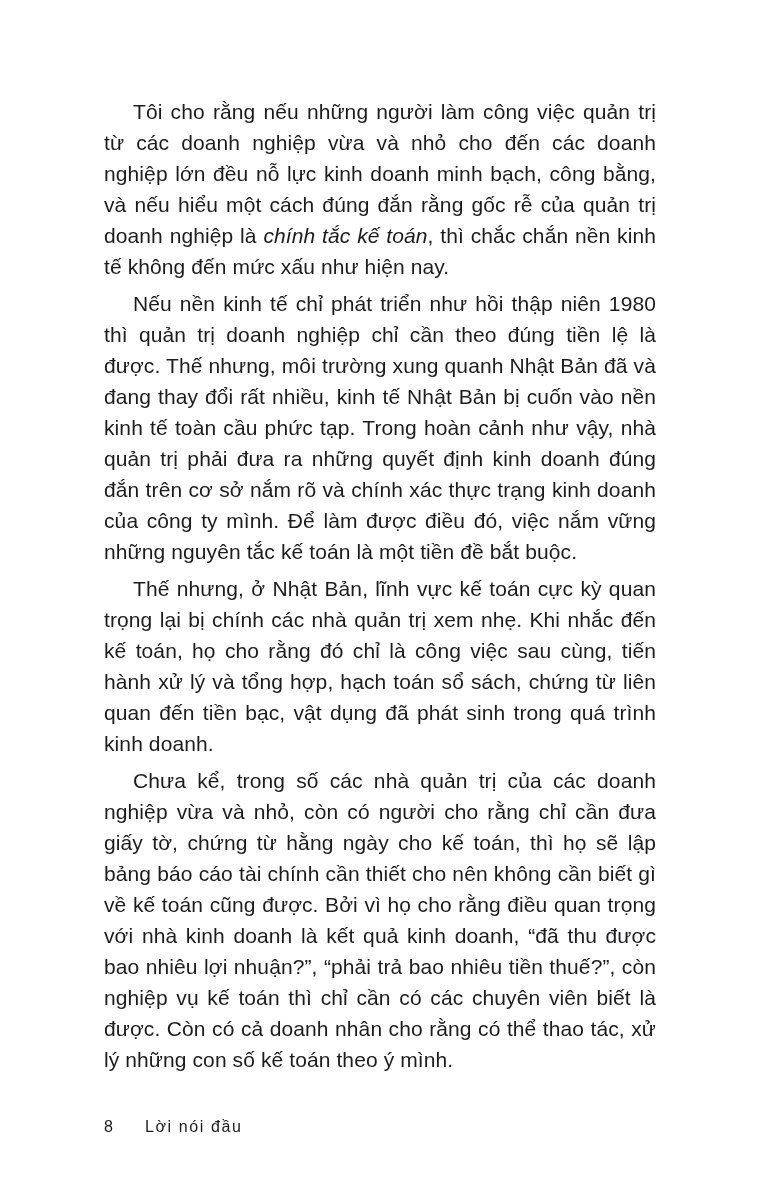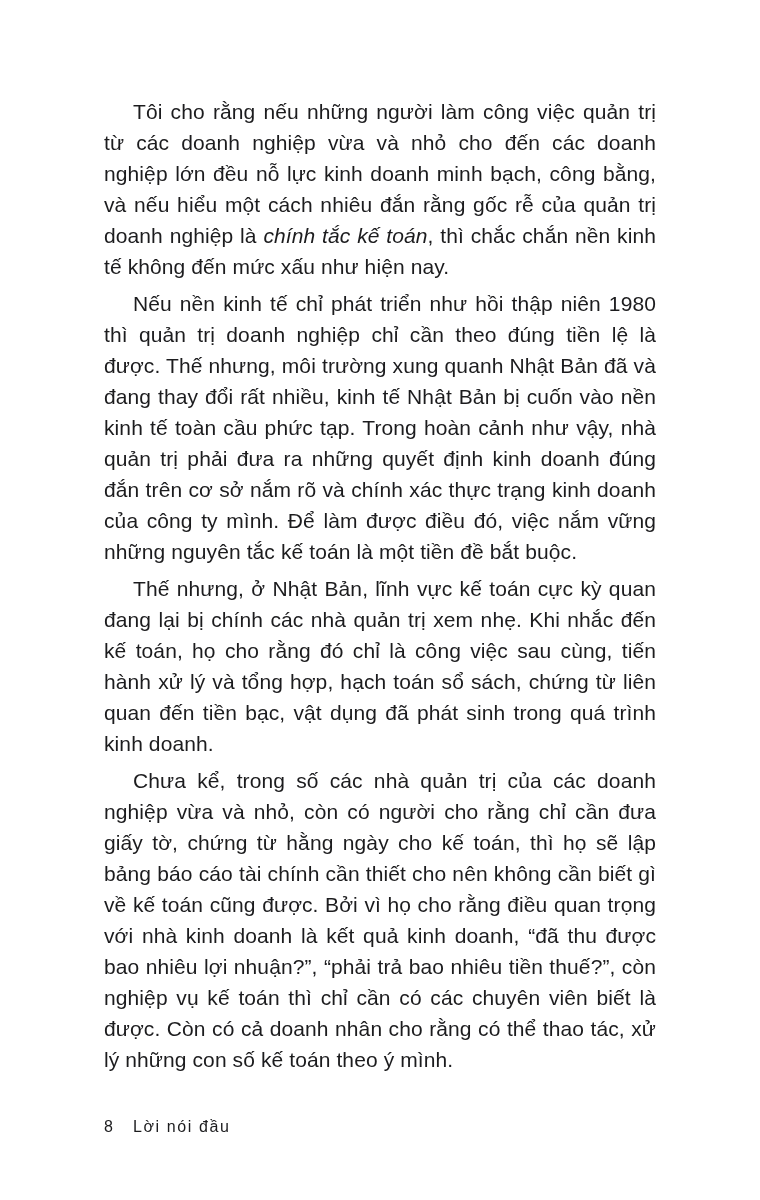--- a/index.html
+++ b/index.html
@@ -45,31 +45,31 @@
     font-size: 16px;
     line-height: 20px;
     color: #1c1c1e;
     display: flex;
     align-items: baseline;
   }
   .footer .page-number {
     letter-spacing: 1px;
   }
   .footer .section-title {
-    margin-left: 19px;
+    margin-left: 31px;
     letter-spacing: 1.6px;
   }
 </style>
 </head>
 <body>
 
 <div class="page">
   <div class="text-block">
-      <p class="para"><span>Tôi cho rằng nếu những người làm công việc quản trị từ các doanh nghiệp vừa và nhỏ cho đến các doanh nghiệp lớn đều nỗ lực kinh doanh minh bạch, công bằng, và nếu hiểu một cách nhiêu đắn rằng gốc rễ của quản trị doanh nghiệp là </span><span class="italic">chính tắc kế toán</span><span>, thì chắc chắn nền kinh tế không đến mức xấu như hiện nay.</span></p>
+      <p class="para"><span>Tôi cho rằng nếu những người làm công việc quản trị từ các doanh nghiệp vừa và nhỏ cho đến các doanh nghiệp lớn đều nỗ lực kinh doanh minh bạch, công bằng, và nếu hiểu một cách đúng đắn rằng gốc rễ của quản trị doanh nghiệp là </span><span class="italic">chính tắc kế toán</span><span>, thì chắc chắn nền kinh tế không đến mức xấu như hiện nay.</span></p>
       <p class="para"><span>Nếu nền kinh tế chỉ phát triển như hồi thập niên 1980 thì quản trị doanh nghiệp chỉ cần theo đúng tiền lệ là được. Thế nhưng, môi trường xung quanh Nhật Bản đã và đang thay đổi rất nhiều, kinh tế Nhật Bản bị cuốn vào nền kinh tế toàn cầu phức tạp. Trong hoàn cảnh như vậy, nhà quản trị phải đưa ra những quyết định kinh doanh đúng đắn trên cơ sở nắm rõ và chính xác thực trạng kinh doanh của công ty mình. Để làm được điều đó, việc nắm vững những nguyên tắc kế toán là một tiền đề bắt buộc.</span></p>
-      <p class="para"><span>Thế nhưng, ở Nhật Bản, lĩnh vực kế toán cực kỳ quan đang lại bị chính các nhà quản trị xem nhẹ. Khi nhắc đến kế toán, họ cho rằng đó chỉ là công việc sau cùng, tiến hành xử lý và tổng hợp, hạch toán sổ sách, chứng từ liên quan đến tiền bạc, vật dụng đã phát sinh trong quá trình kinh doanh.</span></p>
+      <p class="para"><span>Thế nhưng, ở Nhật Bản, lĩnh vực kế toán cực kỳ quan trọng lại bị chính các nhà quản trị xem nhẹ. Khi nhắc đến kế toán, họ cho rằng đó chỉ là công việc sau cùng, tiến hành xử lý và tổng hợp, hạch toán sổ sách, chứng từ liên quan đến tiền bạc, vật dụng đã phát sinh trong quá trình kinh doanh.</span></p>
       <p class="para"><span>Chưa kể, trong số các nhà quản trị của các doanh nghiệp vừa và nhỏ, còn có người cho rằng chỉ cần đưa giấy tờ, chứng từ hằng ngày cho kế toán, thì họ sẽ lập bảng báo cáo tài chính cần thiết cho nên không cần biết gì về kế toán cũng được. Bởi vì họ cho rằng điều quan trọng với nhà kinh doanh là kết quả kinh doanh, “đã thu được bao nhiêu lợi nhuận?”, “phải trả bao nhiêu tiền thuế?”, còn nghiệp vụ kế toán thì chỉ cần có các chuyên viên biết là được. Còn có cả doanh nhân cho rằng có thể thao tác, xử lý những con số kế toán theo ý mình.</span></p>
     </div>
   <div class="footer">
     <span class="page-number">8</span>
     <span class="section-title">Lời nói đầu</span>
   </div>
 </div>
 
 </body></html>

